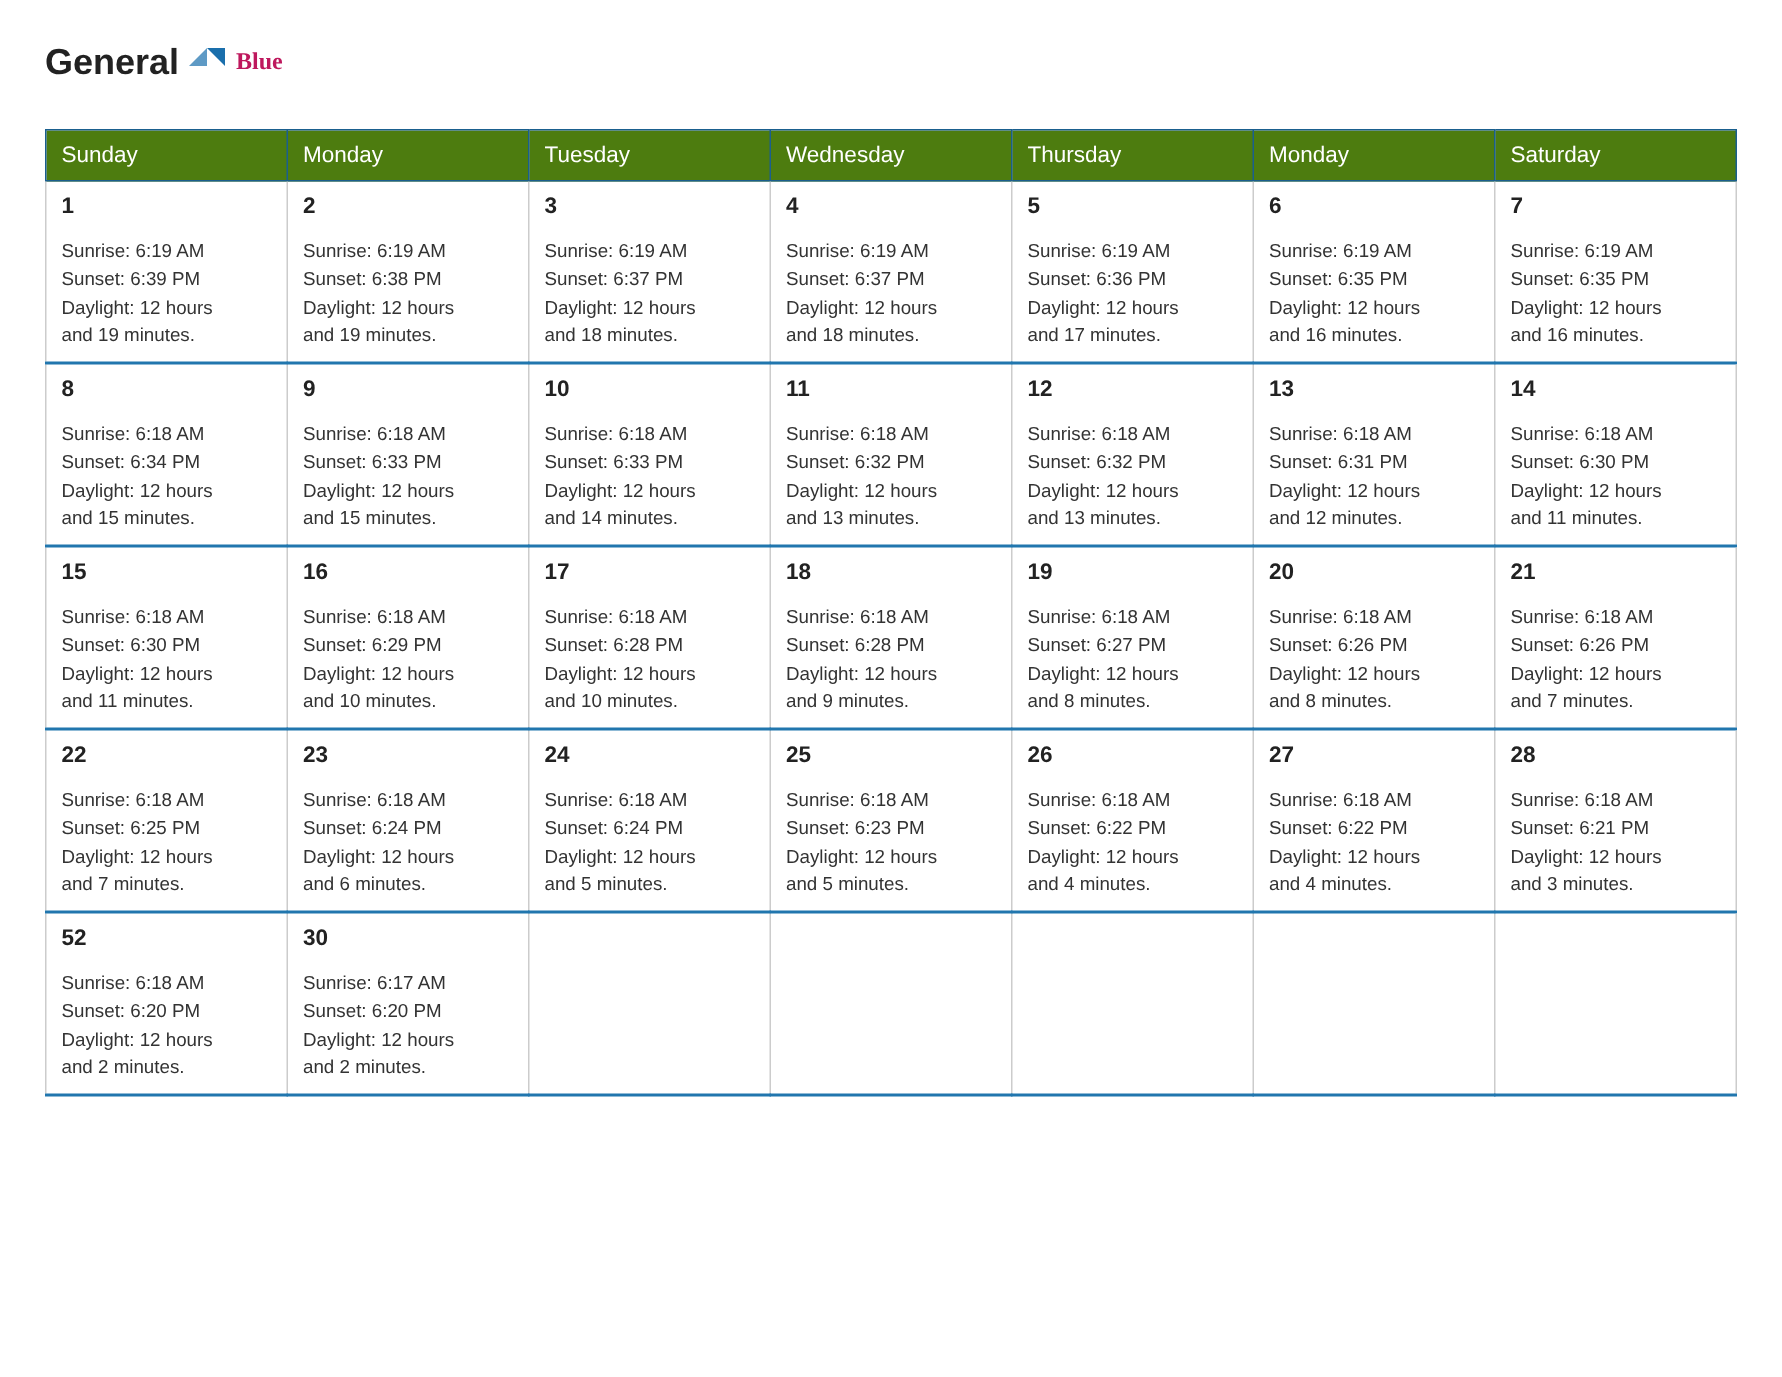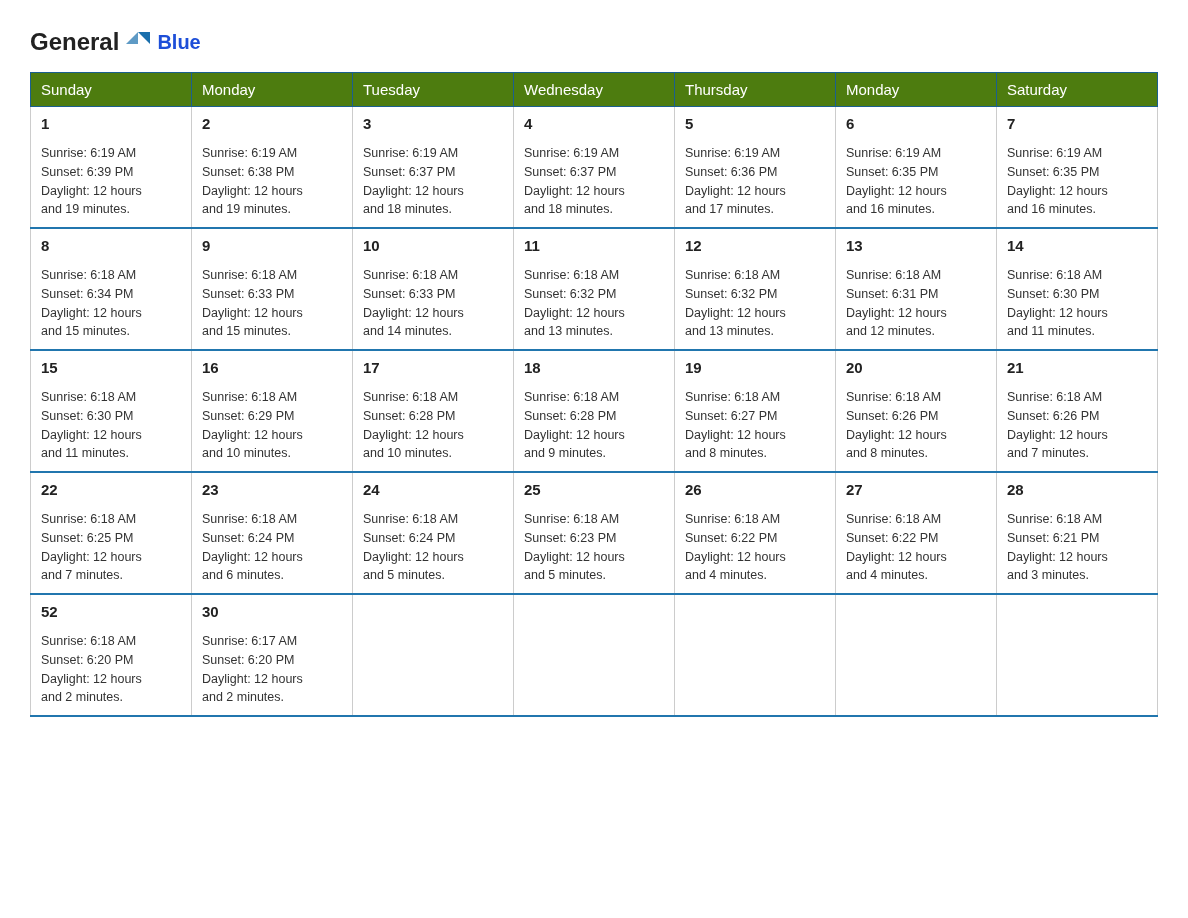--- a/index.html
+++ b/index.html
@@ -7,21 +7,21 @@
       font-family: Arial, sans-serif;
       background: #fff;
       padding: 24px 30px;
       width: 1188px;
       min-height: 918px;
     }
     .header {
       display: flex;
       justify-content: space-between;
       align-items: flex-end;
-      margin-bottom: 12px;
+      margin-bottom: 26px;
     }
     .logo {
       display: flex;
       align-items: center;
       gap: 6px;
     }
     .title-block {
       text-align: right;
     }
     .title-block h1 {
@@ -82,21 +82,21 @@
 <body>
 
 <div class="header">
   <div class="logo">
     <div style="display:flex;align-items:center;">
       <span style="font-size:24px;font-weight:bold;color:#222;font-family:Arial;">General</span>
       <svg width="36" height="36" viewBox="0 0 36 36" style="margin:0 1px;">
         <polygon points="18,8 30,20 30,8" fill="#1a6fac"></polygon>
         <polygon points="18,8 6,20 18,20" fill="#1a6fac" opacity="0.7"></polygon>
       </svg>
-      <span style="font-size:20px;font-weight:bold;color:#1d4ed8;font-family:Liberation Sans, sans-serif;">Blue</span>
+      <span style="font-size:16px;font-weight:bold;color:#be185d;font-family:Liberation Serif, serif;">Blue</span>
     </div>
   </div>
   <div class="title-block">
     <h1></h1>
     <h2></h2>
   </div>
 </div>
 
 <table class="calendar">
   <thead>

